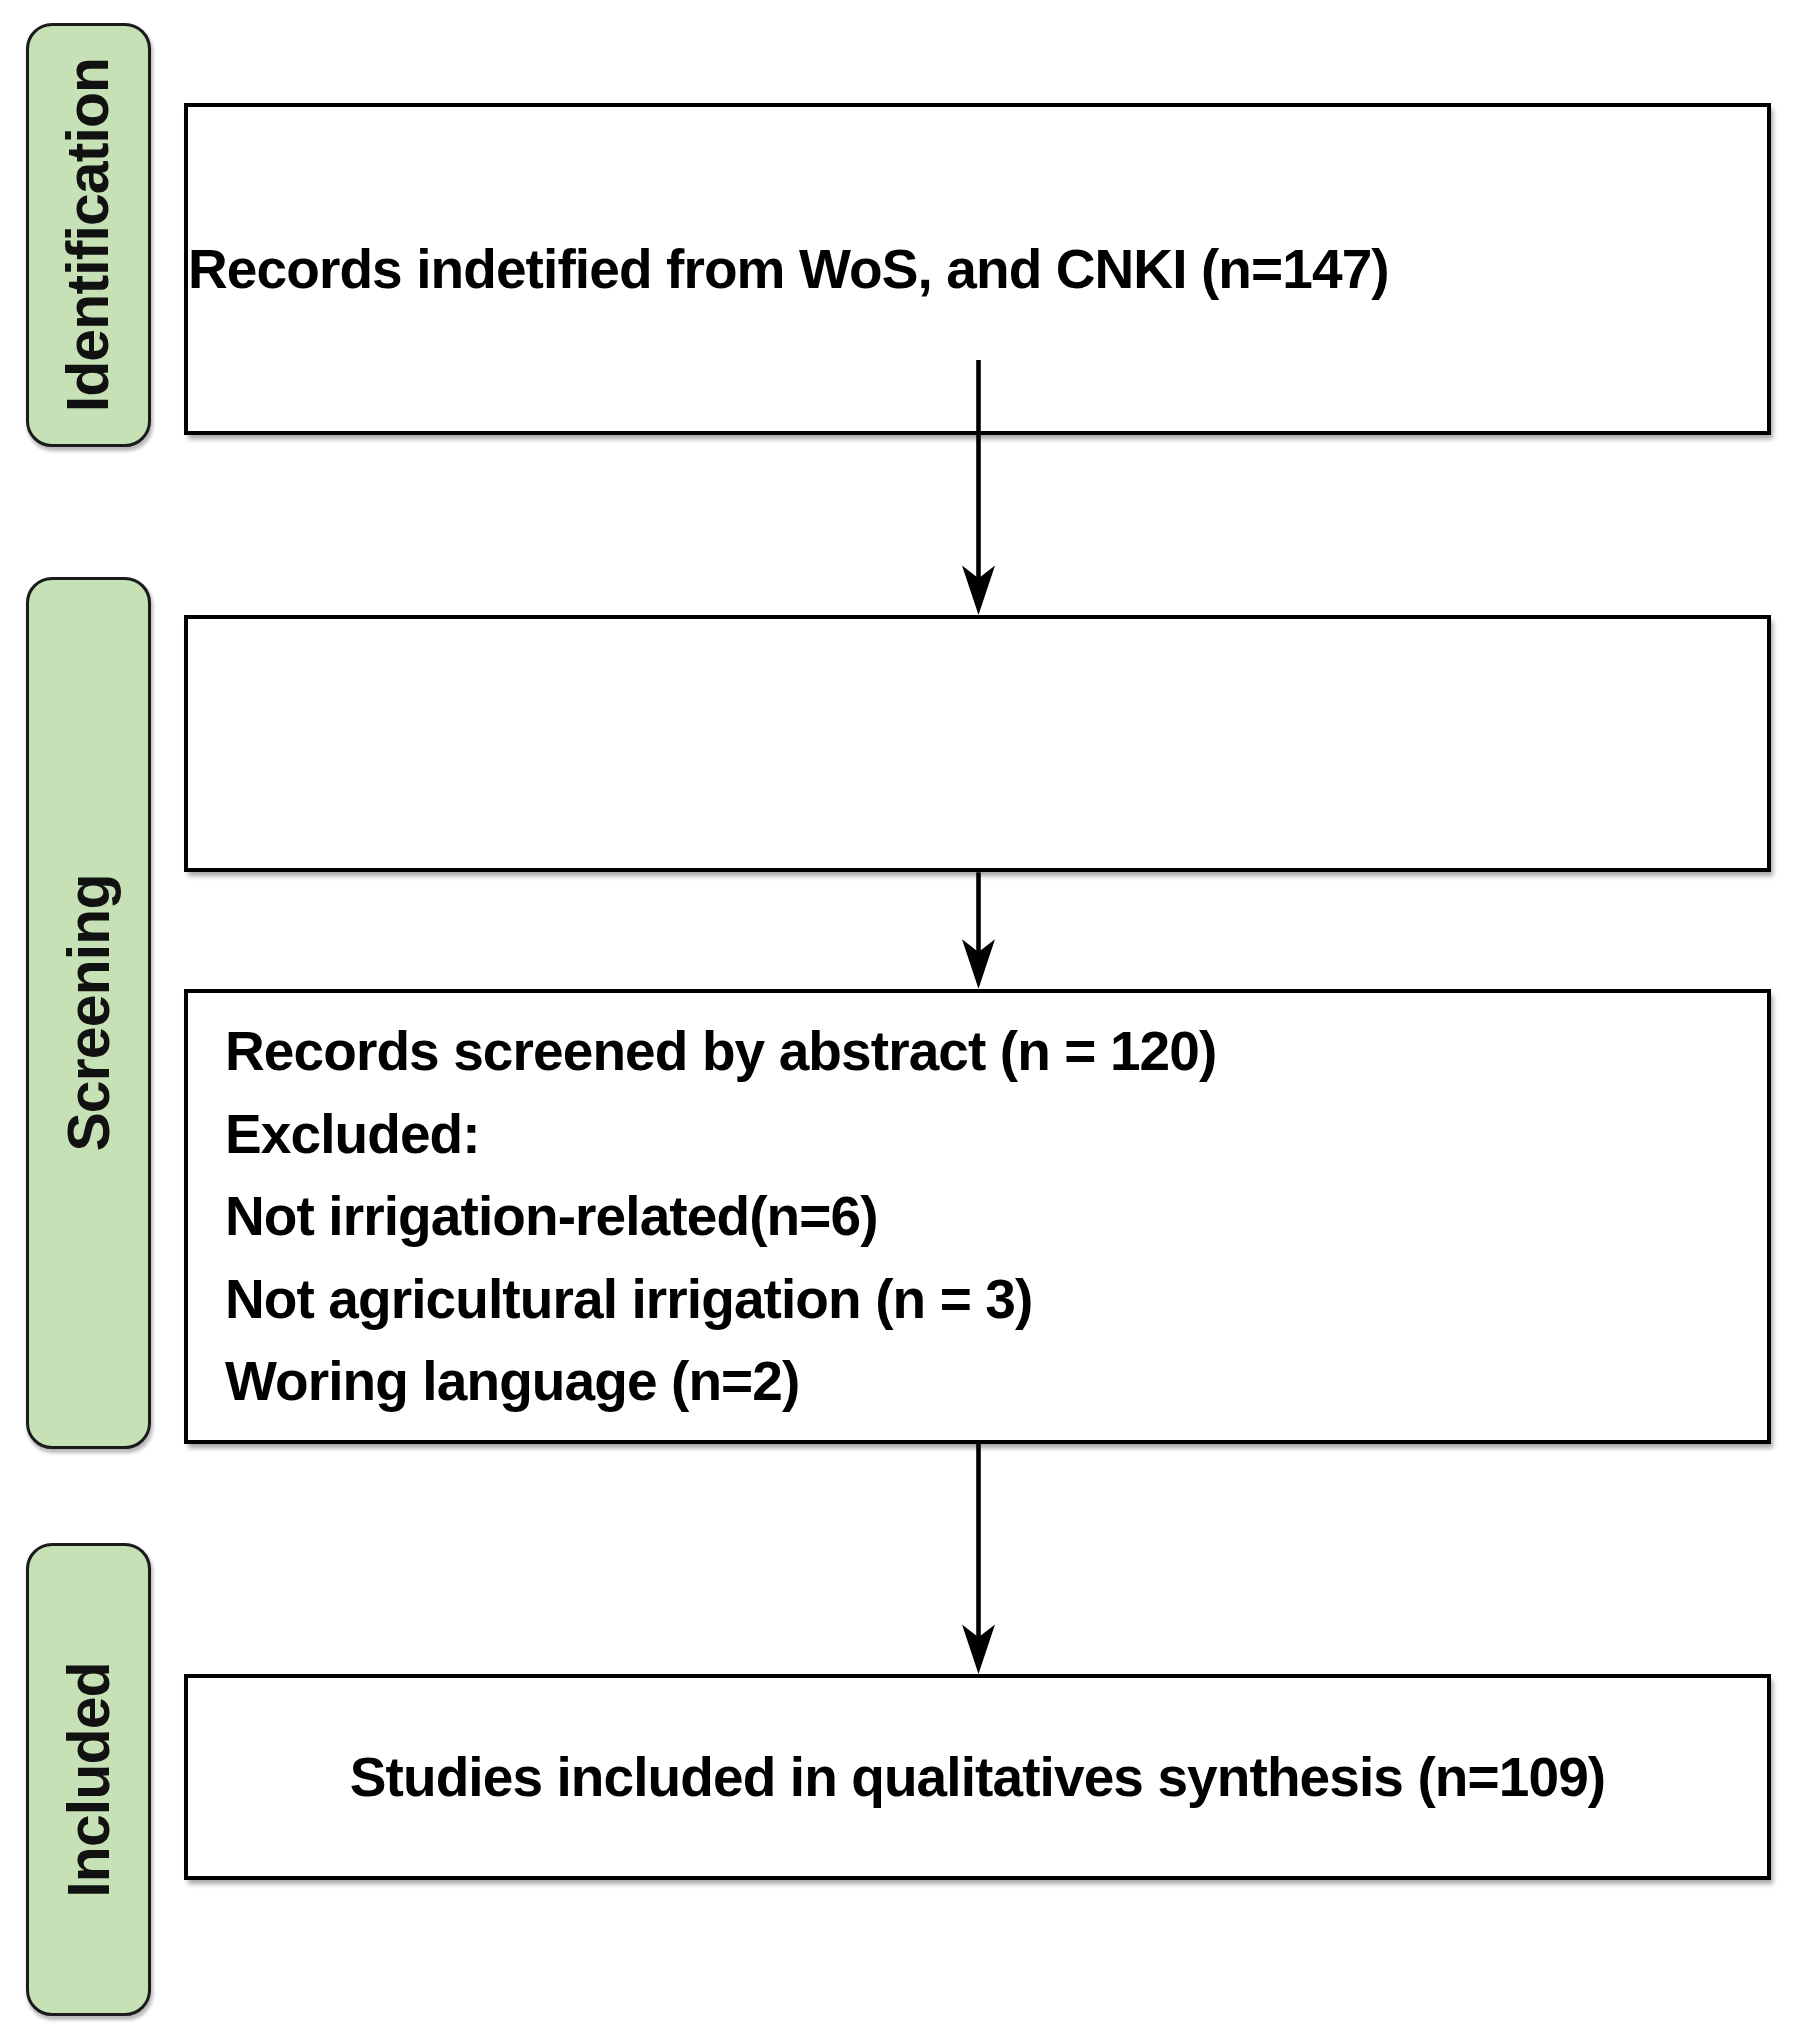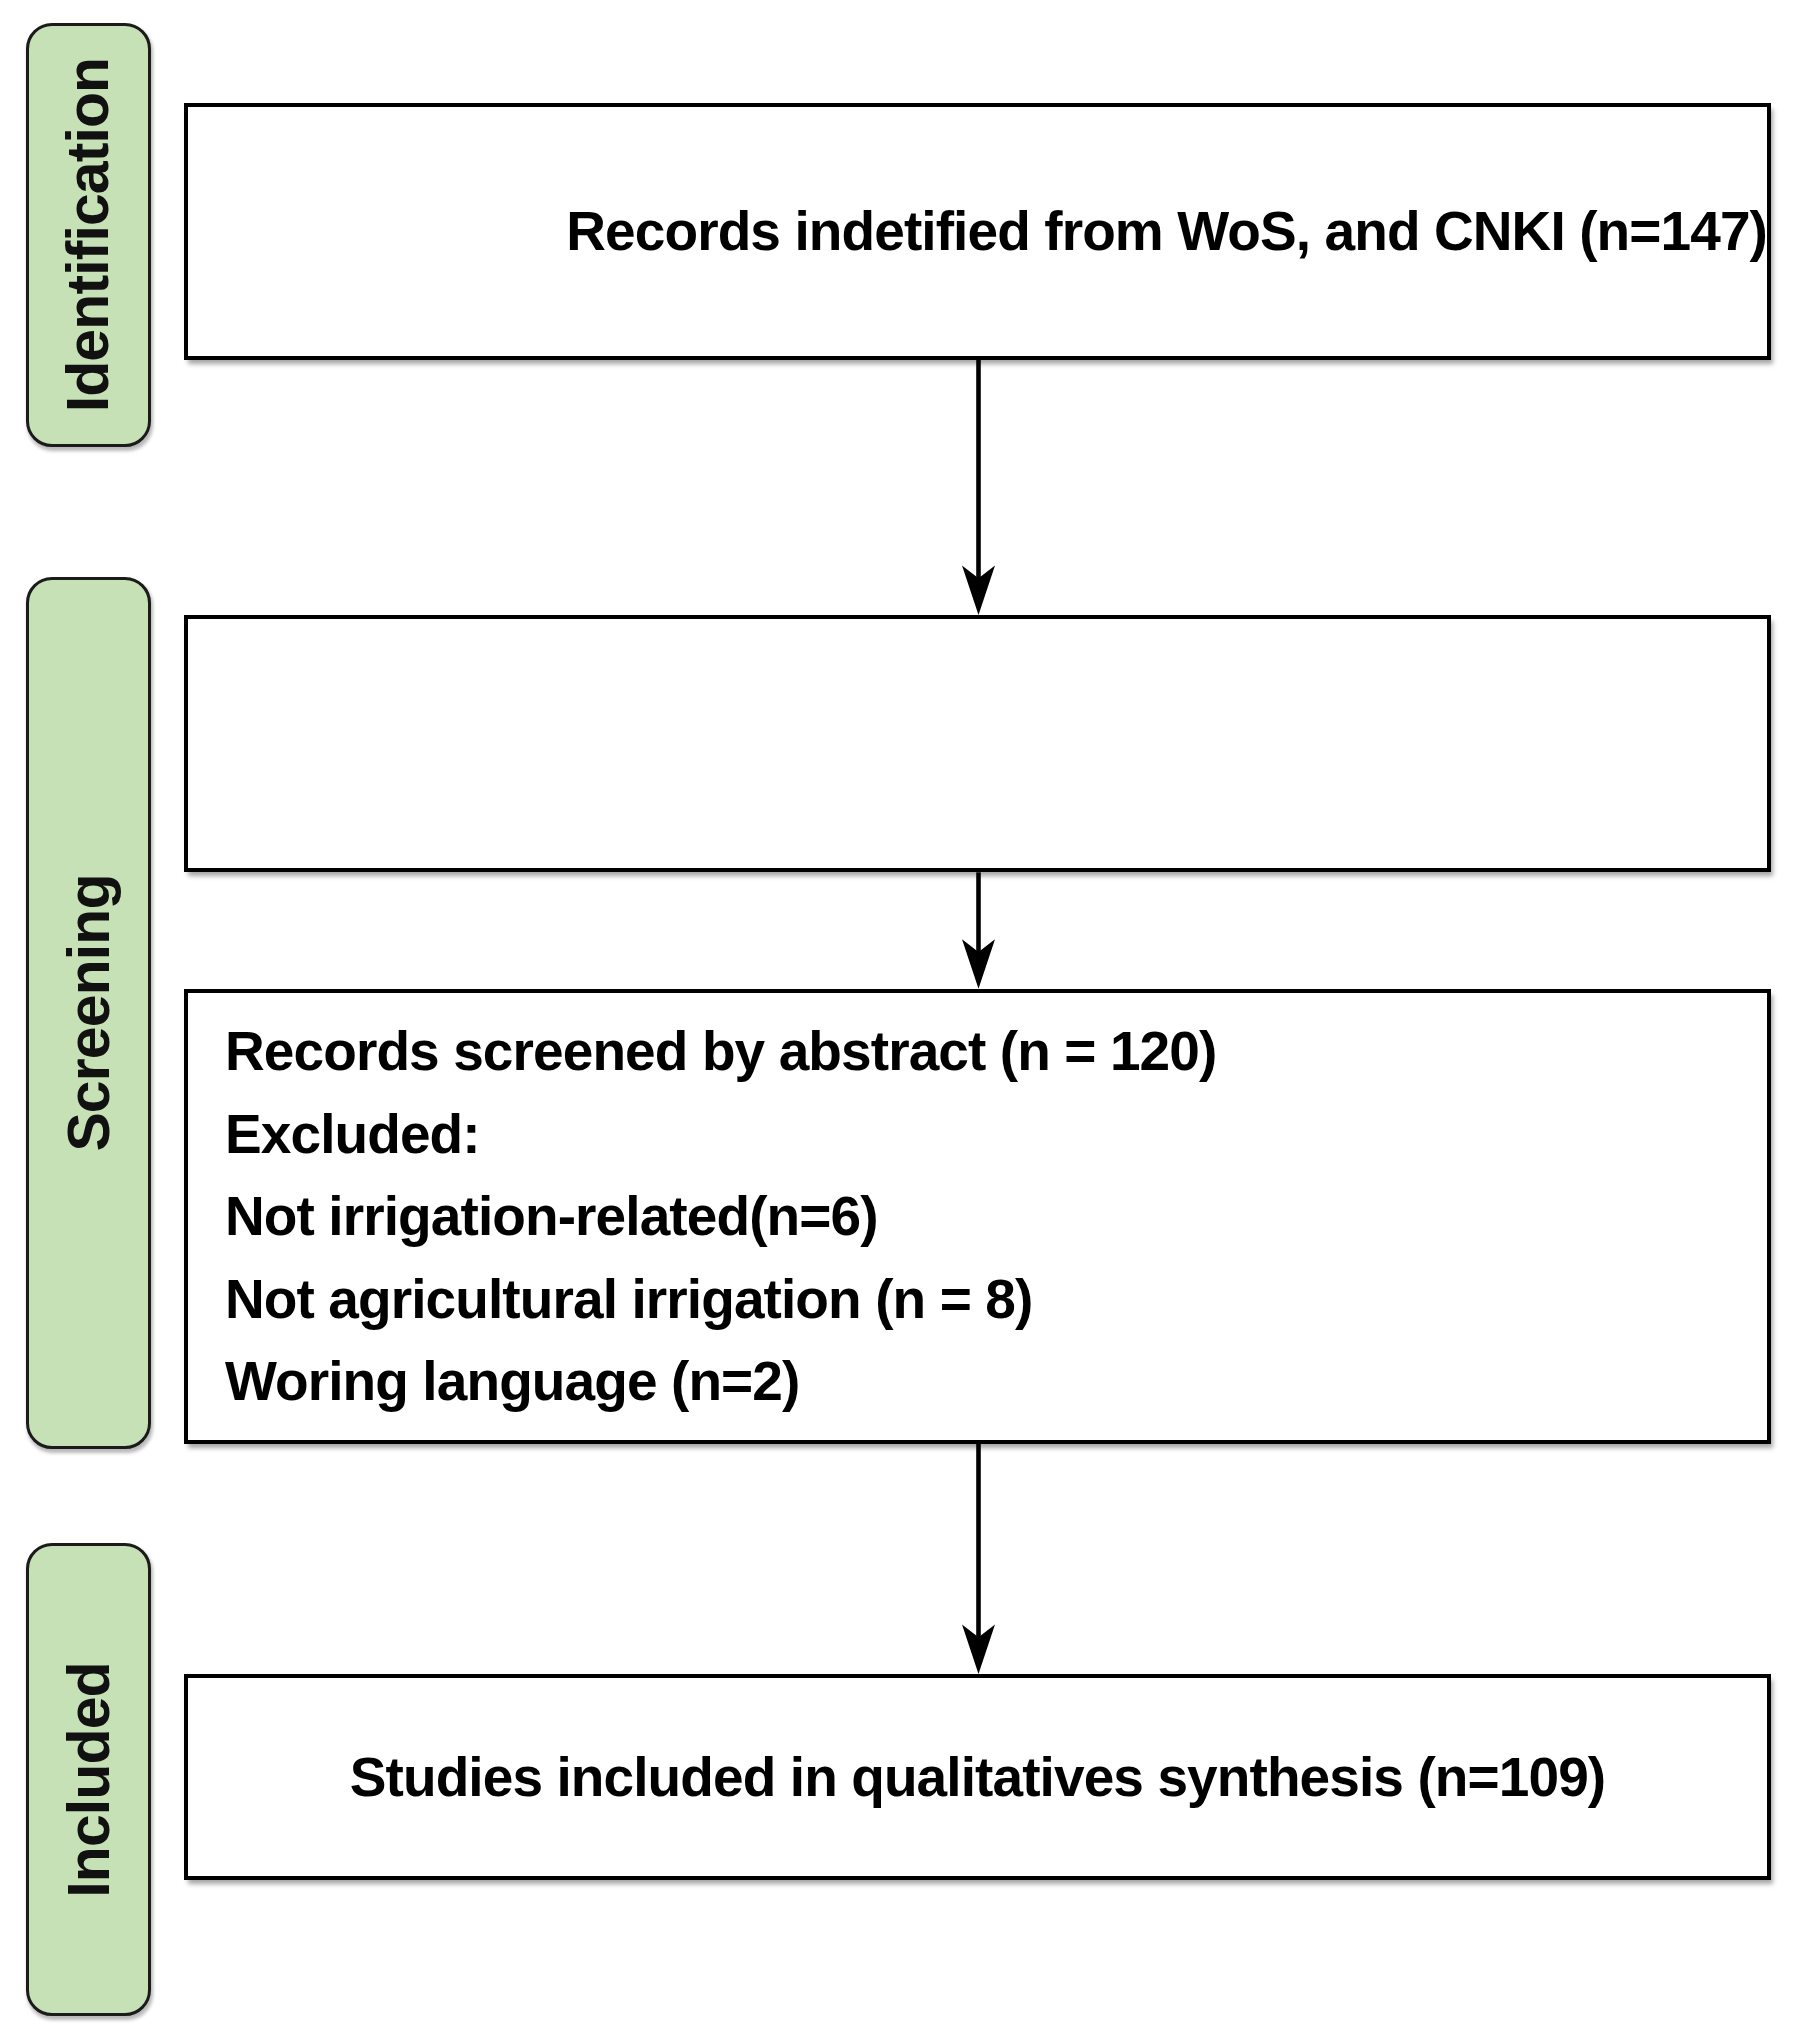--- a/index.html
+++ b/index.html
@@ -53,21 +53,21 @@
     border: 4.6px solid #000000;
     display: flex;
     flex-direction: column;
     justify-content: center;
     font-size: 55px;
     font-weight: 700;
     letter-spacing: -0.9px;
     line-height: 1.5;
     box-shadow: 2.8px 4.6px 4.6px -0.9px rgba(0,0,0,0.35);
   }
-  .box-identified        { top: 103px;  height: 257px; align-items: flex-end; text-align: center; }
+  .box-identified        { top: 103px;  height: 332px; align-items: flex-start; text-align: center; }
   .box-screened-title    { top: 615px;  height: 257px; align-items: center; text-align: center; }
   .box-screened-abstract { top: 989px; height: 455px; align-items: flex-start; text-align: left;
                            padding-left: 37px; padding-right: 21px; }
   .box-included          { top: 1674px; height: 206px; align-items: center; text-align: center; }
   .line { white-space: nowrap; }
   .indent { }
 
   
   .arrow {
     position: absolute;
@@ -103,21 +103,21 @@
 
   <svg class="arrow" style="left:962px; top:872px;" width="33" height="117" aria-hidden="true" viewBox="0 0 36 127">
     <line x1="18" y1="0" x2="18" y2="89" stroke="#000000" stroke-width="5"></line>
     <polygon points="18,127 0,73 18,87 36,73" fill="#000000"></polygon>
   </svg>
 
   <div class="wbox box-screened-abstract">
     <div class="line">Records screened by abstract (n = 120)</div>
     <div class="line">Excluded:</div>
     <div class="line indent">Not irrigation-related(n=6)</div>
-    <div class="line indent">Not agricultural irrigation (n = 8)</div>
+    <div class="line indent">Not agricultural irrigation (n = 3)</div>
     <div class="line indent">Woring language (n=2)</div>
   </div>
 
   <svg class="arrow" style="left:962px; top:1444px;" width="33" height="230" aria-hidden="true" viewBox="0 0 36 251">
     <line x1="18" y1="0" x2="18" y2="213" stroke="#000000" stroke-width="5"></line>
     <polygon points="18,251 0,197 18,211 36,197" fill="#000000"></polygon>
   </svg>
 
   <div class="wbox box-included">
     <div class="line">Studies included in qualitatives synthesis (n=109)</div>

